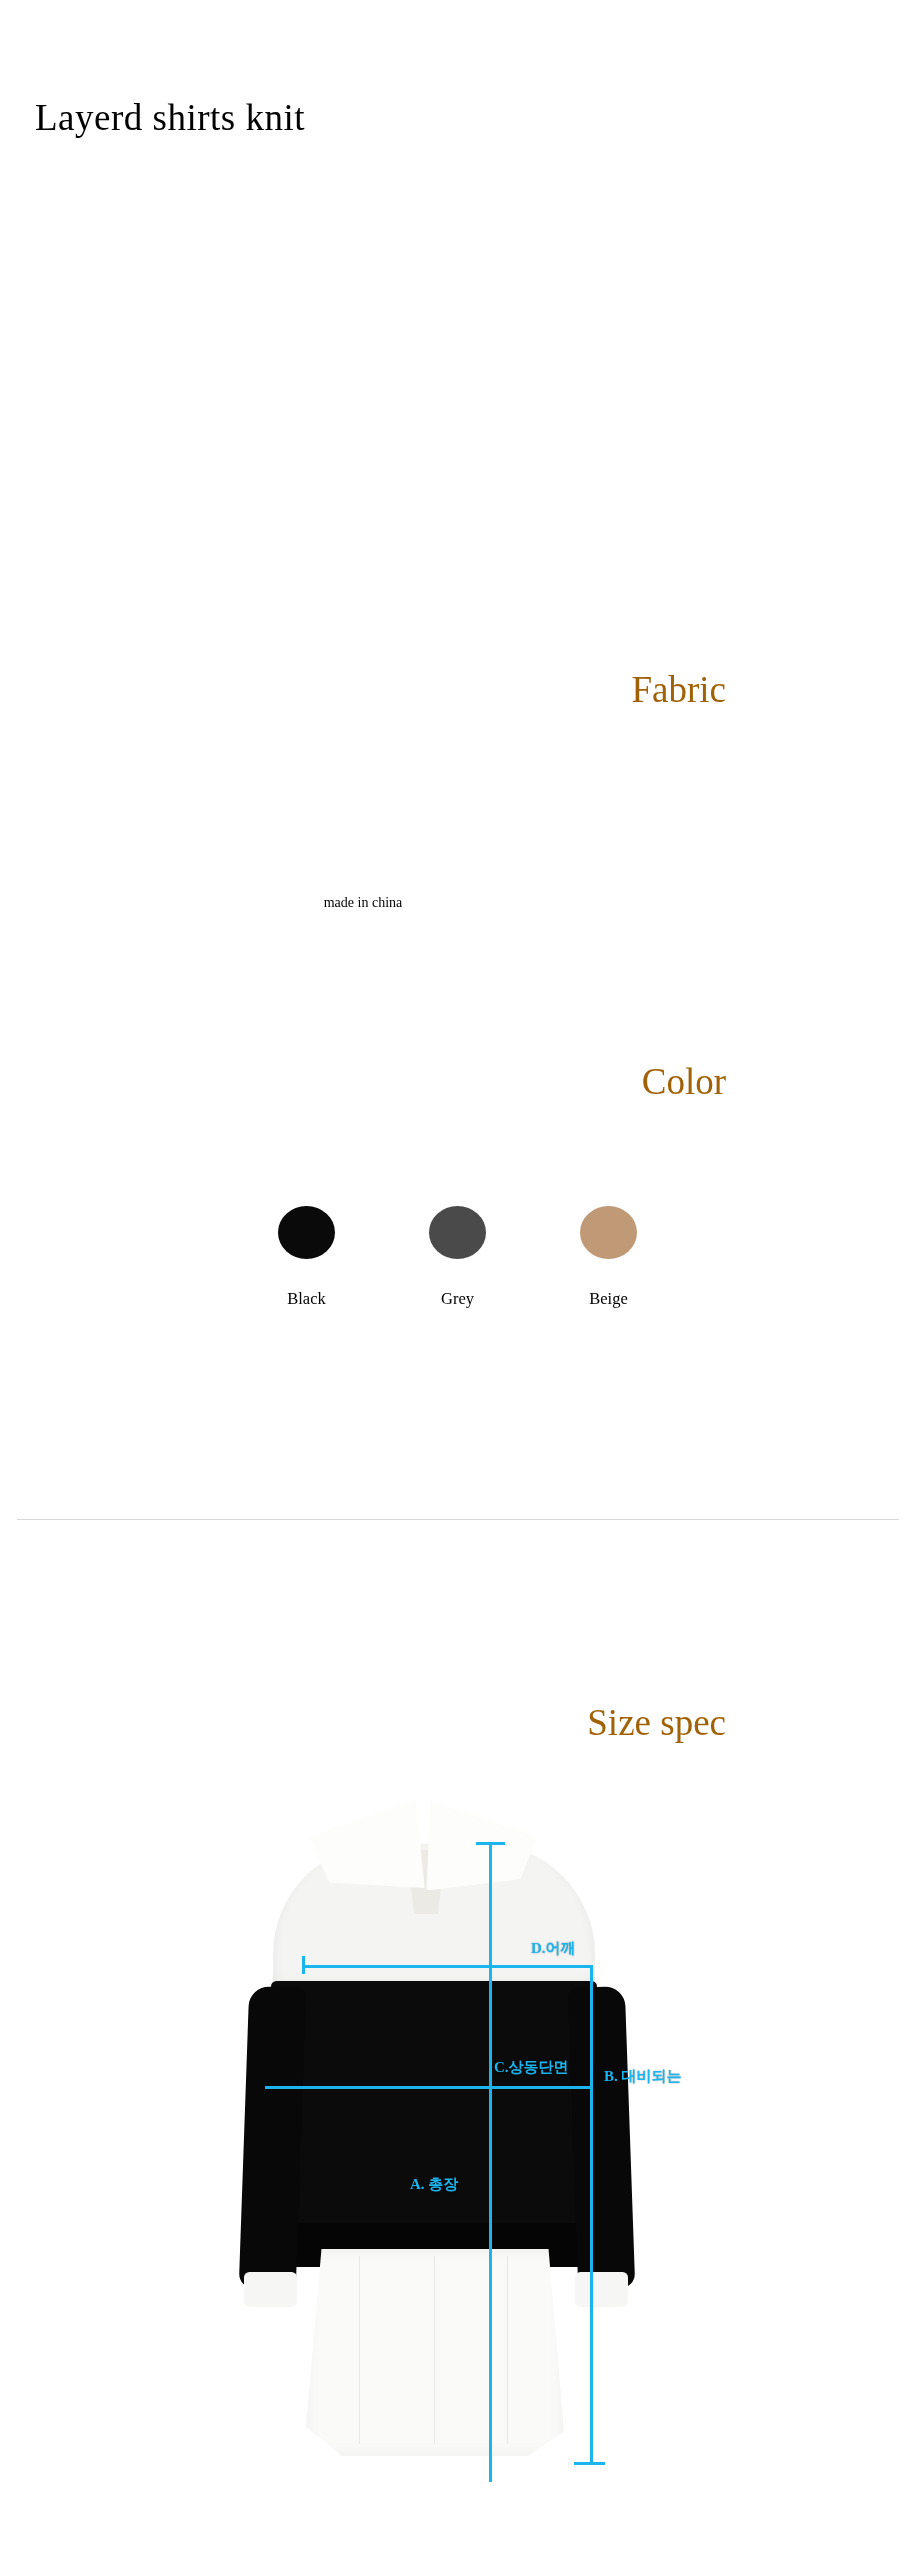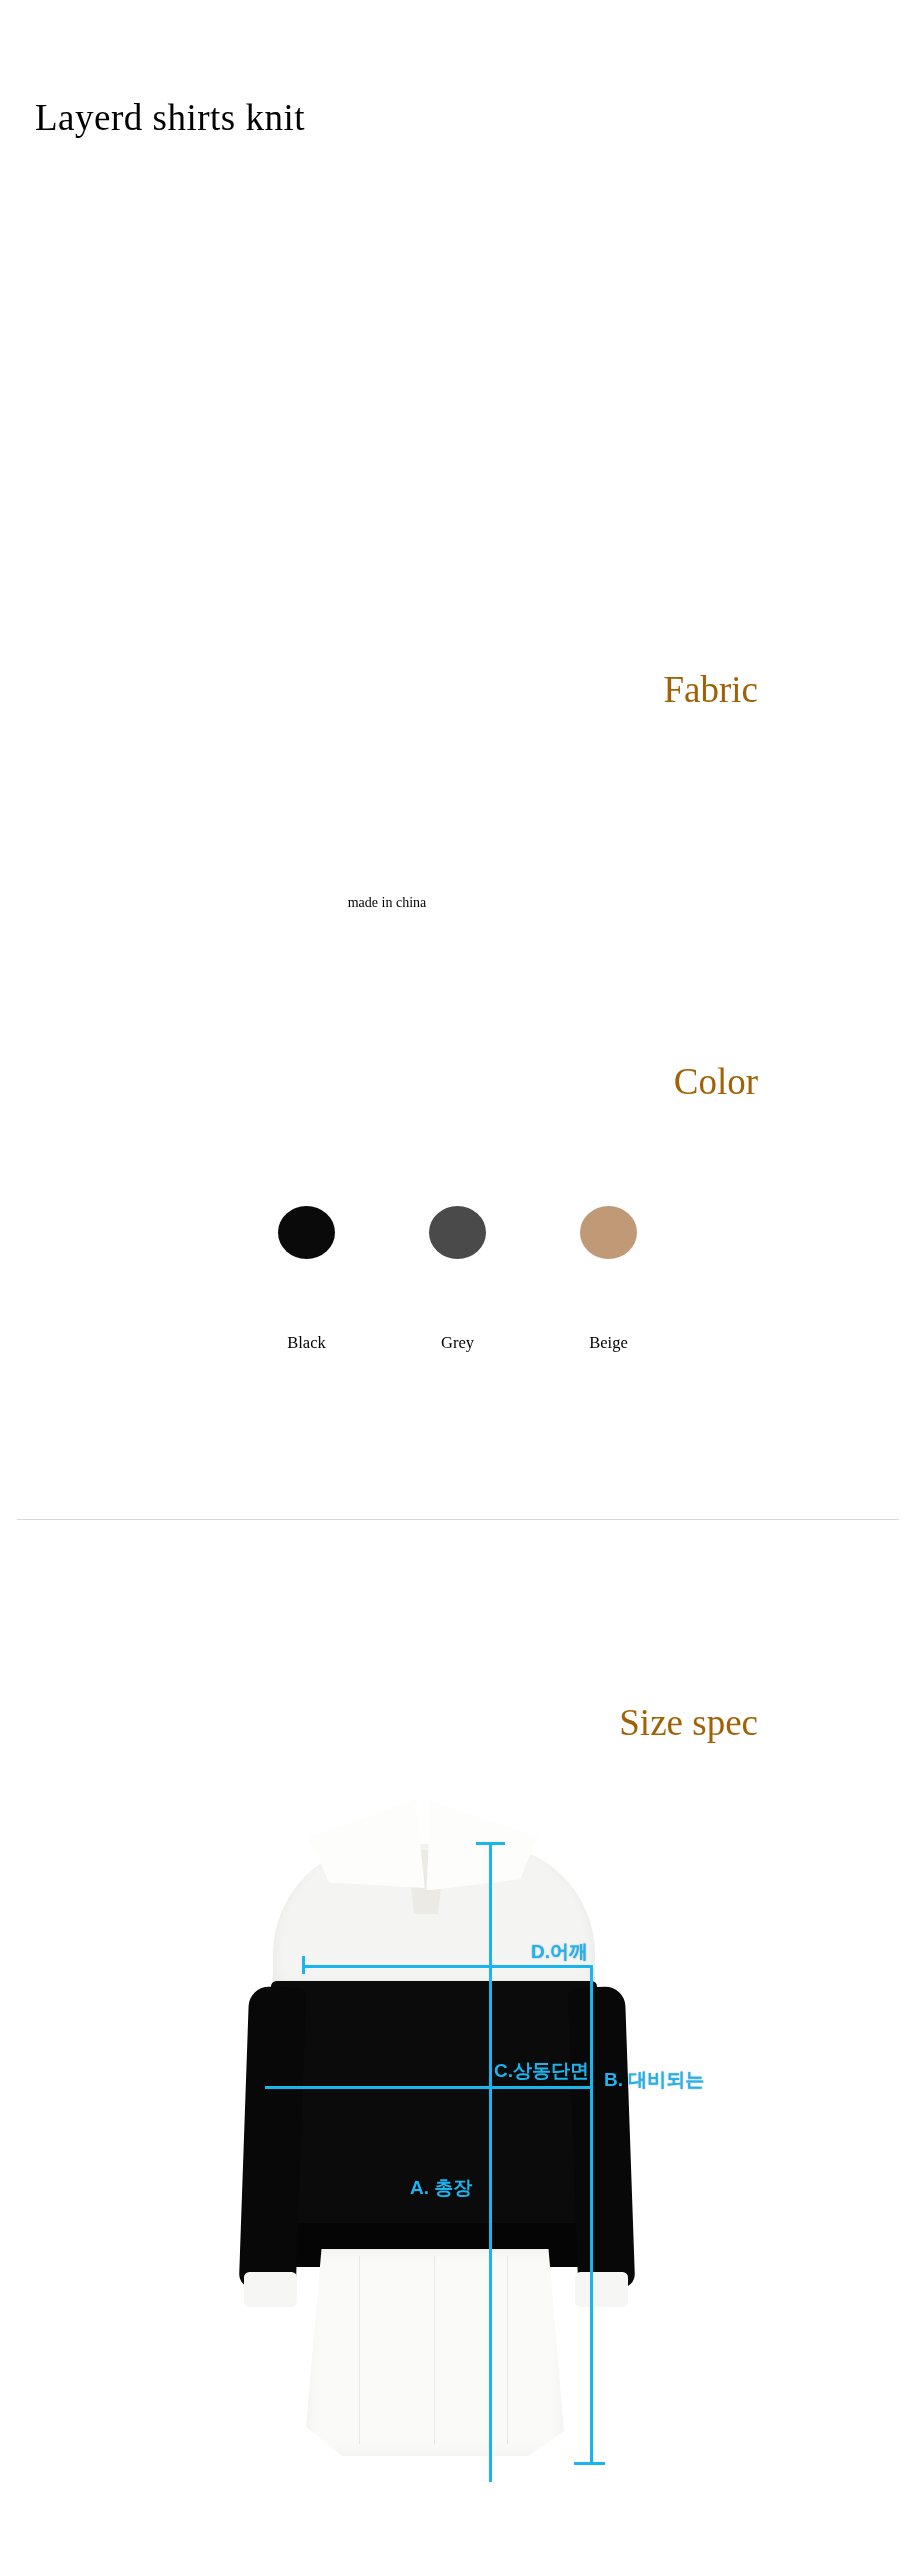--- a/index.html
+++ b/index.html
@@ -14,21 +14,20 @@
     font-family: "Liberation Sans", sans-serif;
     color: #111111;
     overflow: hidden;
   }
 
   .page {
     position: relative;
     width: 726px;
     height: 2576px;
     background: #ffffff;
-    padding-left: 16px;
   }
 
   
   .product-title {
     position: absolute;
     left: 35px;
     top: 96px;
     font-family: "Liberation Serif", "DejaVu Serif", serif;
     font-size: 37px;
     font-weight: 400;
@@ -98,21 +97,20 @@
     width: 915px;
     display: flex;
     justify-content: center;
     gap: 60px;
   }
   .swatch-cell {
     width: 91px;
     display: flex;
     flex-direction: column;
     align-items: center;
-    gap: 44px;
   }
   .swatch-dot {
     width: 57px;
     height: 53px;
     border-radius: 50%;
   }
   .swatch-label {
     margin-top: 30px;
     font-family: "Liberation Serif", "DejaVu Serif", serif;
     font-size: 16.5px;
@@ -270,22 +268,22 @@
   #cap-b-top   { left: 529px; top: 172px; width: 64px; height: 2.7px; }
   #cap-b-bot   { left: 574px; top: 669px; width: 31px; height: 2.7px; }
   
   #line-c { left: 265px; top: 293px; width: 327px; }
   
   #line-d { left: 302px; top: 172px; width: 291px; }
   #cap-d-left { left: 302px; top: 163px; width: 2.7px; height: 18.3px; }
 
   .mlabel {
     position: absolute;
-    font-family: Liberation Sans, sans-serif;
-    font-size: 19px;
+    font-family: Liberation Serif, serif;
+    font-size: 15px;
     font-weight: 700;
     color: #1ab4ef;
     white-space: nowrap;
     text-shadow: 0 0 1.8px rgba(0,0,0,0.35);
   }
   #label-d { left: 531px; top: 146px; }
   #label-c { left: 494px; top: 265px; }
   #label-b { left: 604px; top: 274px; }
   #label-a { left: 410px; top: 382px; }
 </style>

